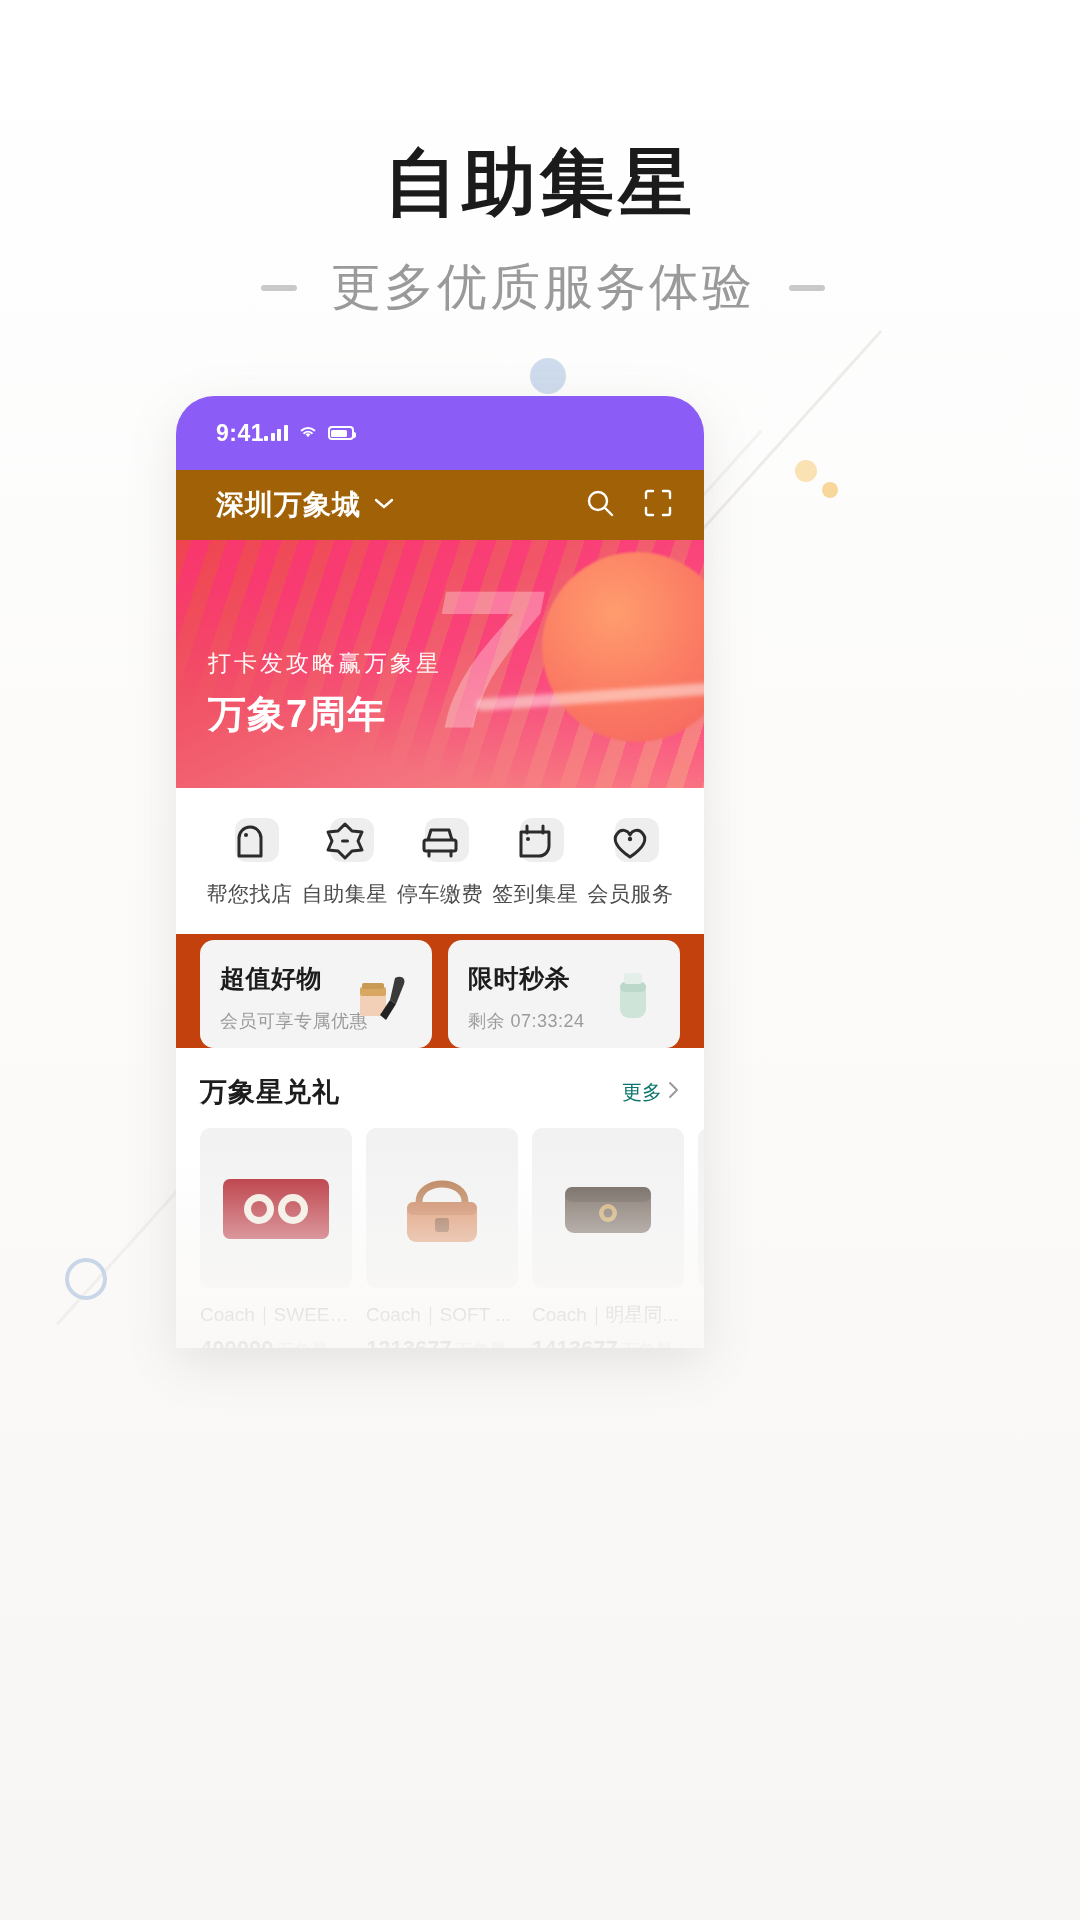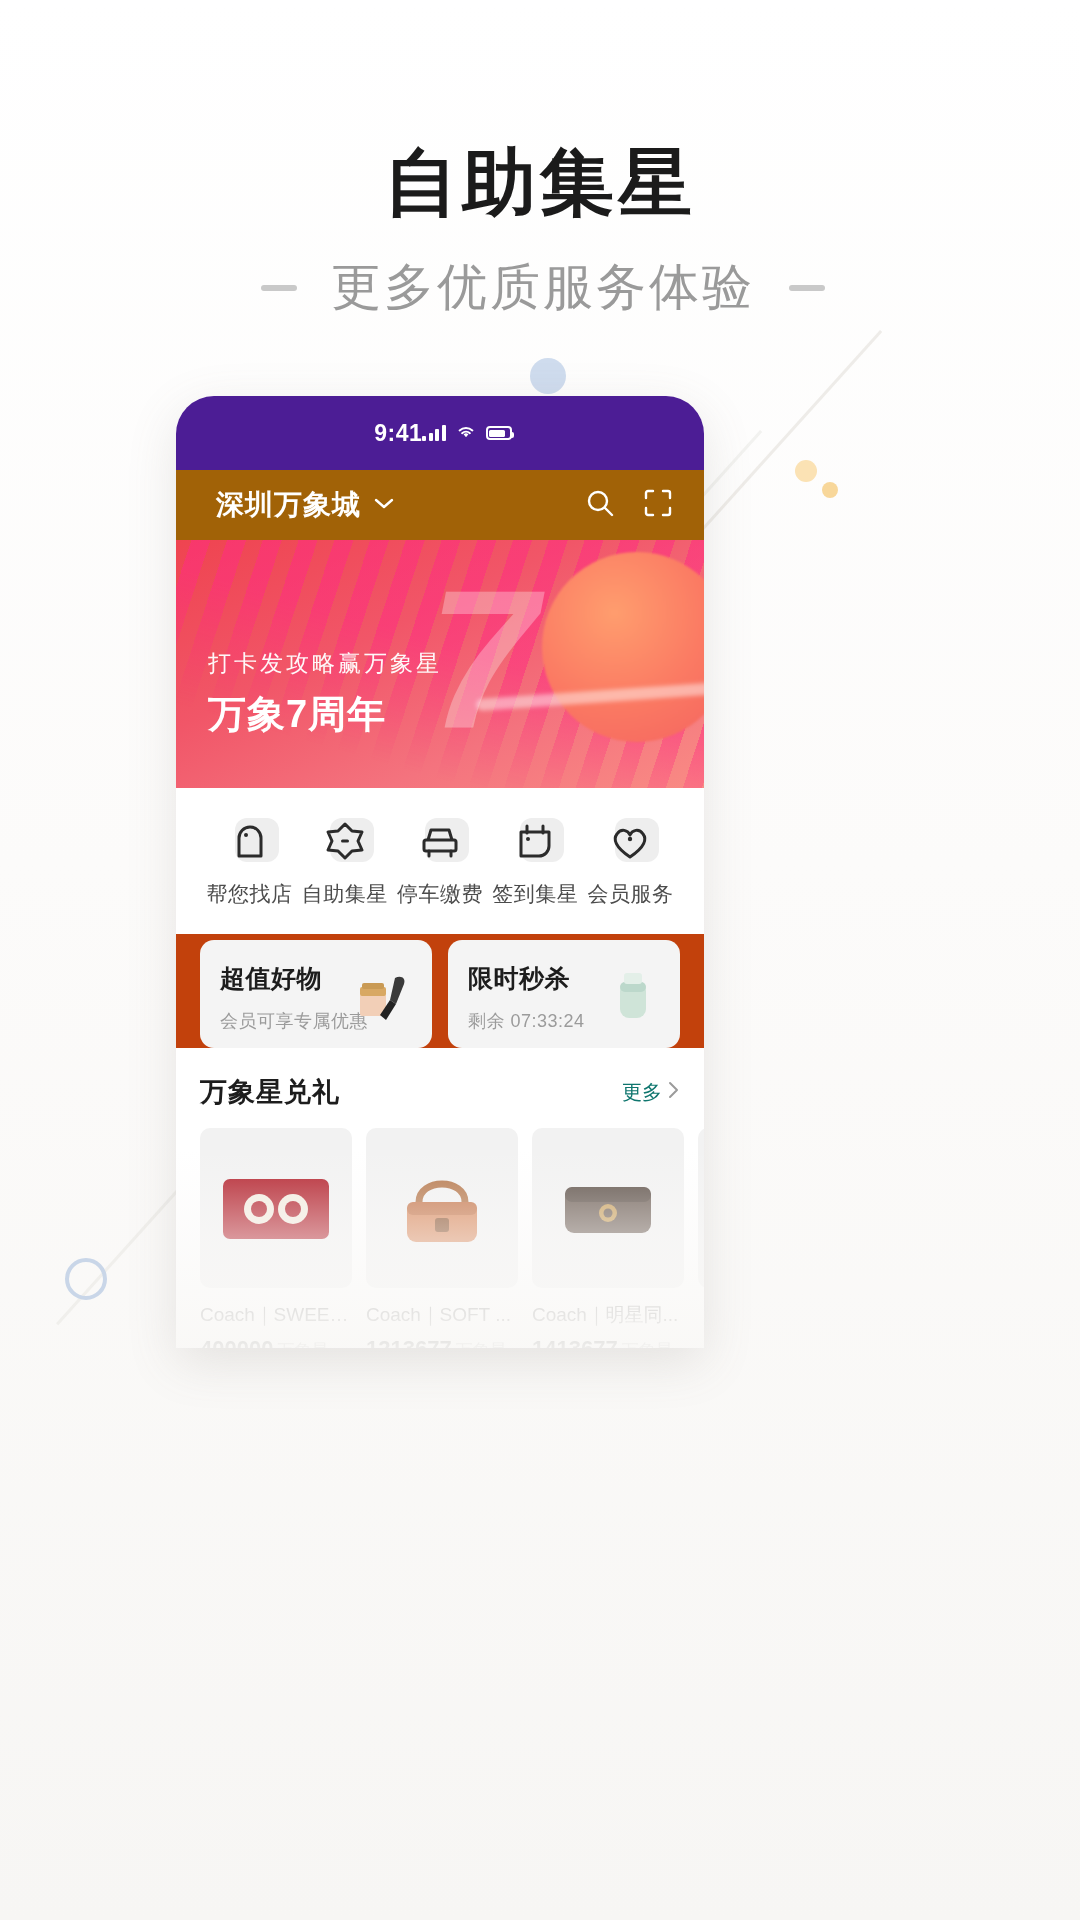--- a/index.html
+++ b/index.html
@@ -74,22 +74,22 @@
     box-shadow: 0 14px 50px rgba(120,110,105,.16);
   }
   .phone-fade {
     position: absolute; top: 1150px; left: 176px; width: 528px; height: 198px;
     background: linear-gradient(180deg, rgba(251,251,251,0) 0%, rgba(250,249,248,.55) 45%, rgba(249,248,246,.94) 100%);
     pointer-events: none; z-index: 9;
   }
 
   
   .statusbar {
-    height: 74px; background: #4c1d95; color: #fff;
-    display: flex; align-items: center; justify-content: center;
+    height: 74px; background: #8b5cf6; color: #fff;
+    display: flex; align-items: center; justify-content: flex-start;
     padding: 0 34px 0 40px;
   }
   .clock { font-size: 23px; font-weight: 600; letter-spacing: .5px; }
   .status-icons { display: flex; align-items: center; gap: 10px; }
   .signal { display: flex; align-items: flex-end; gap: 2.5px; height: 16px; }
   .signal i { display: block; width: 4px; background: #fff; border-radius: 1px; }
   .signal i:nth-child(1) { height: 5px; }
   .signal i:nth-child(2) { height: 8px; }
   .signal i:nth-child(3) { height: 12px; }
   .signal i:nth-child(4) { height: 16px; }

